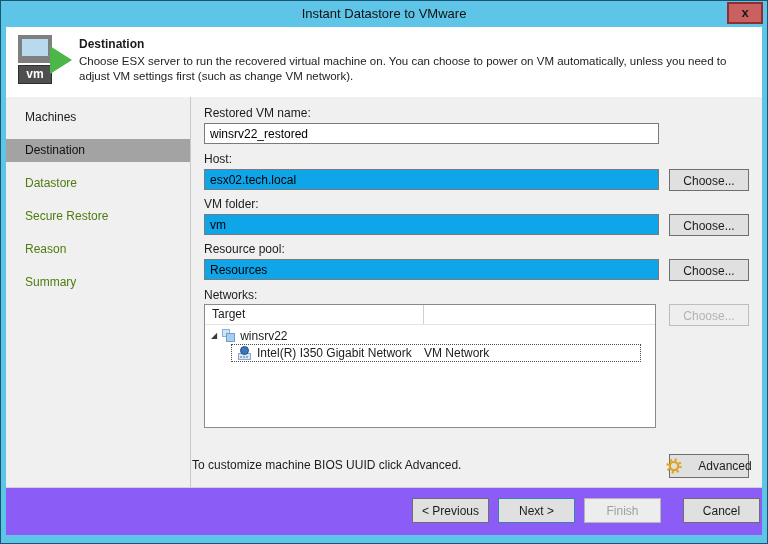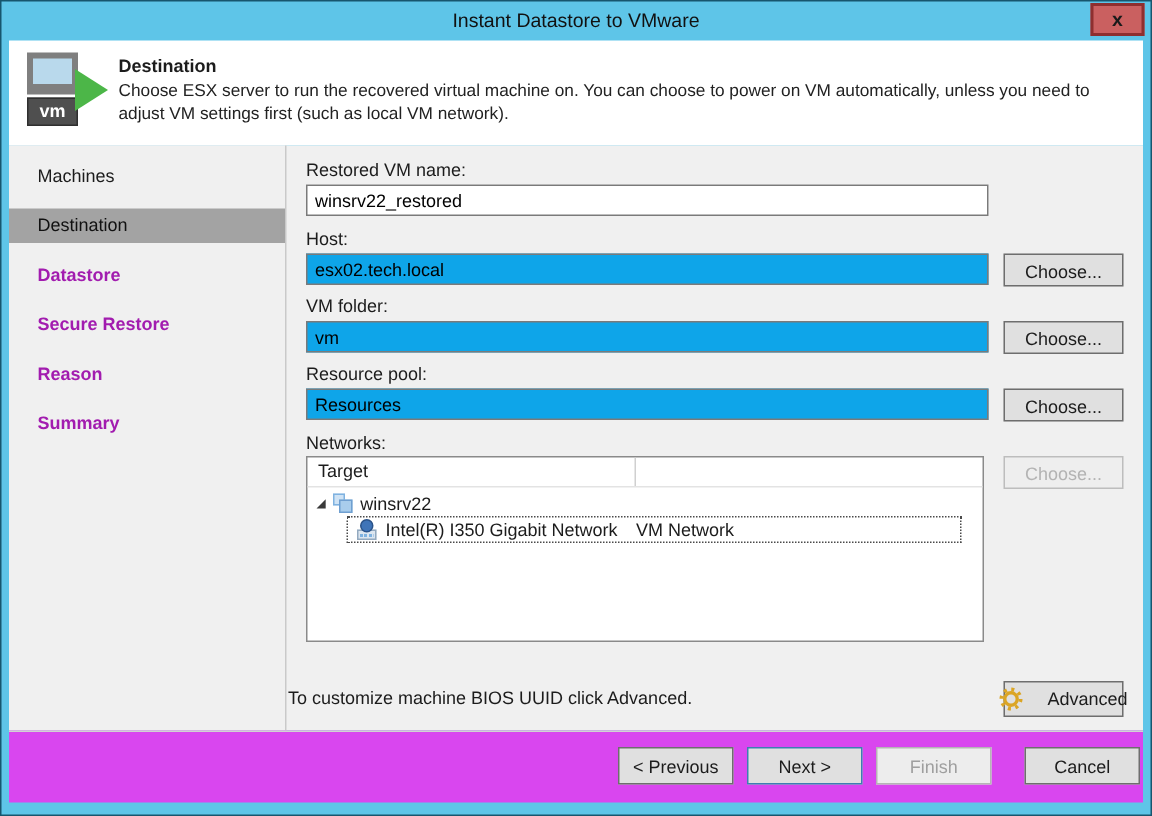--- a/index.html
+++ b/index.html
@@ -28,21 +28,21 @@
                text-align:center; line-height:17px; }
   .vm-arrow  { position:absolute; left:36px; top:12px; width:0; height:0;
                border-top:14px solid transparent; border-bottom:14px solid transparent;
                border-left:22px solid #4cb648; }
   .header-title { position:absolute; left:73px; top:10px; font-size:12px; font-weight:bold; }
   .header-desc  { position:absolute; left:73px; top:27px; right:16px; font-size:11.5px; line-height:15px; color:#222; }
   
   .body { position:absolute; left:5px; top:96px; right:5px; bottom:56px; background:#f0f0f0; }
   .sidebar { position:absolute; left:0; top:0; width:185px; height:100%; background:#f0f0f0; border-right:1px solid #c9c9c9; padding-top:9px; }
   .step { height:23px; line-height:23px; padding-left:19px; font-size:12px; margin-bottom:10px; color:#1c1c1c; cursor:default; }
-  .step.todo { color:#a21caf;font-weight:bold; }
+  .step.todo { color:#4d7c0f; }
   .step.active { background:#a3a3a3; color:#111; }
   .content { position:absolute; left:186px; top:0; right:0; bottom:0; }
   .flabel { position:absolute; left:12px; font-size:12px; }
   .tbx { position:absolute; left:12px; width:455px; height:21px; border:1px solid #7a7a7a;
          font-family:"Liberation Sans", sans-serif; font-size:12px; padding:0 5px; background:#fff; }
   .tbx.ro { background:#0ea5e9; }
   .btn { font-family:"Liberation Sans", sans-serif; font-size:12px; color:#1c1c1c;
          background:#e0e0e0; border:1px solid #6e6e6e; text-align:center; cursor:pointer; }
   .choose { position:absolute; left:477px; width:80px; height:22px; line-height:20px; }
   .choose.disabled { color:#b3b3b3; border-color:#bdbdbd; background:#eeeeee; cursor:default; }
@@ -68,21 +68,21 @@
   .nic-globe { position:absolute; left:3px; top:0; width:9px; height:9px; border-radius:50%;
                background:#3f74b8; border:1px solid #2a5288; }
   .leaf-source { width:167px; margin-left:4px; white-space:nowrap; overflow:hidden; }
   .leaf-target { white-space:nowrap; }
   
   .bios-note { position:absolute; left:0; top:361px; font-size:12px; }
   .adv-btn { position:absolute; left:477px; top:357px; width:80px; height:24px;
              display:flex; align-items:center; justify-content:center; gap:16px; }
   .adv-btn svg { flex:none; }
   
-  .footer { position:absolute; left:5px; right:5px; bottom:8px; height:48px; background:#d946ef; border-top:1px solid #d2d2d2; }
+  .footer { position:absolute; left:5px; right:5px; bottom:8px; height:48px; background:#8b5cf6; border-top:1px solid #d2d2d2; }
   .fbtn { position:absolute; top:10px; width:77px; height:25px; line-height:23px; }
   .btn-prev   { left:406px; }
   .btn-next   { left:492px; border:1px solid #3c7fb1; }
   .btn-finish { left:578px; color:#9f9f9f; border-color:#b5b5b5; background:#ededed; cursor:default; }
   .btn-cancel { left:677px; }
 </style>
 </head>
 <body>
 
 <div class="window">
@@ -95,21 +95,21 @@
   </div>
 
   <div class="header">
     <div class="vmicon">
       <div class="vm-body"></div>
       <div class="vm-screen"></div>
       <div class="vm-badge">vm</div>
       <div class="vm-arrow"></div>
     </div>
     <div class="header-title">Destination</div>
-    <div class="header-desc">Choose ESX server to run the recovered virtual machine on. You can choose to power on VM automatically, unless you need to adjust VM settings first (such as local VM network).</div>
+    <div class="header-desc">Choose ESX server to run the recovered virtual machine on. You can choose to power on VM automatically, unless you need to adjust VM settings first (such as change VM network).</div>
   </div>
 
   <div class="body">
 
     <div class="sidebar">
       <div class="step">Machines</div>
       <div class="step active">Destination</div>
       <div class="step todo">Datastore</div>
       <div class="step todo">Secure Restore</div>
       <div class="step todo">Reason</div>

